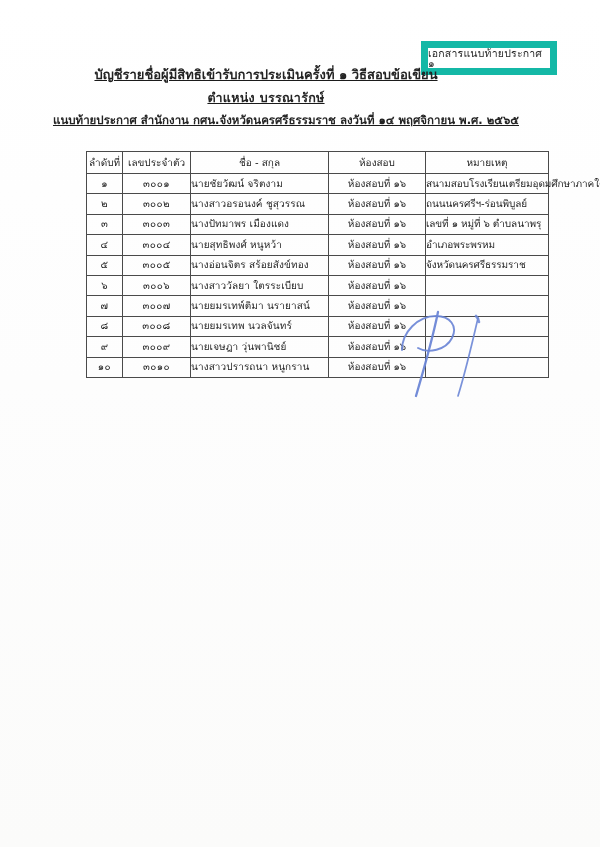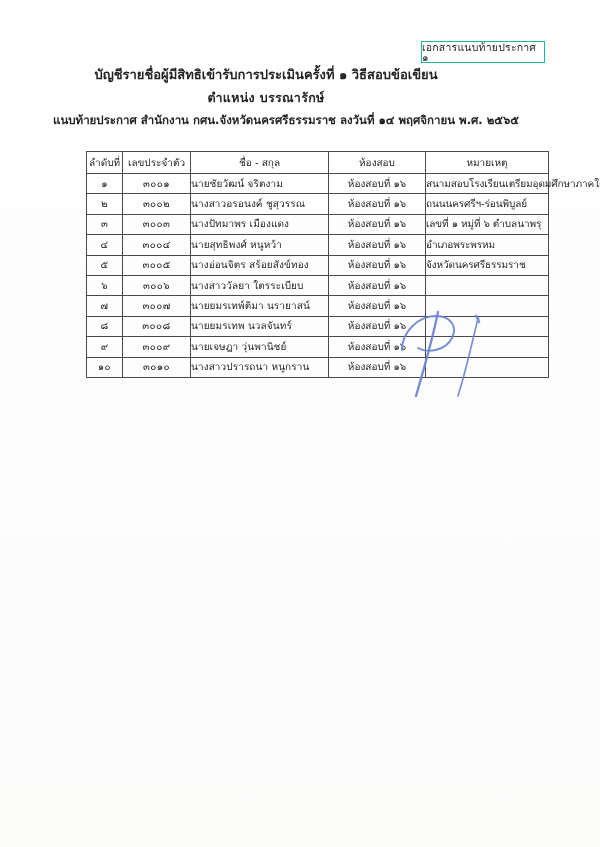--- a/index.html
+++ b/index.html
@@ -32,38 +32,39 @@
     pointer-events: none;
   }
 
   
   .attach-box {
     position: absolute;
     left: 421px;
     top: 41px;
     width: 122px;
     height: 20px;
-    border: 1px solid #14b8a6;
+    border: 7px solid #14b8a6;
     display: flex;
     align-items: center;
     justify-content: center;
     font-size: 10.5px;
     line-height: 1;
     letter-spacing: 0.2px;
     color: #2a2a2a;
     background: #ffffff;
   }
 
   
   .heading {
     position: absolute;
     left: 0;
     top: 64px;
     width: 532px;
     text-align: center;
+    text-decoration: underline;
   }
   .heading .line {
     display: block;
     color: #232323;
   }
   .title-main {
     font-size: 13px;
     line-height: 22px;
     font-weight: 600;
   }

